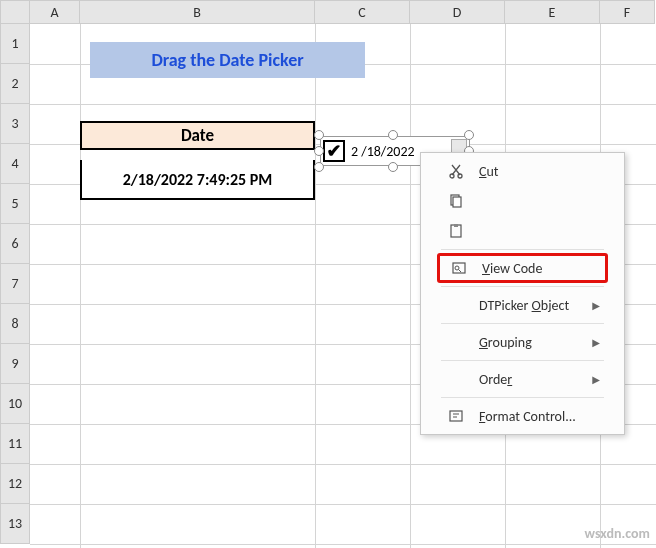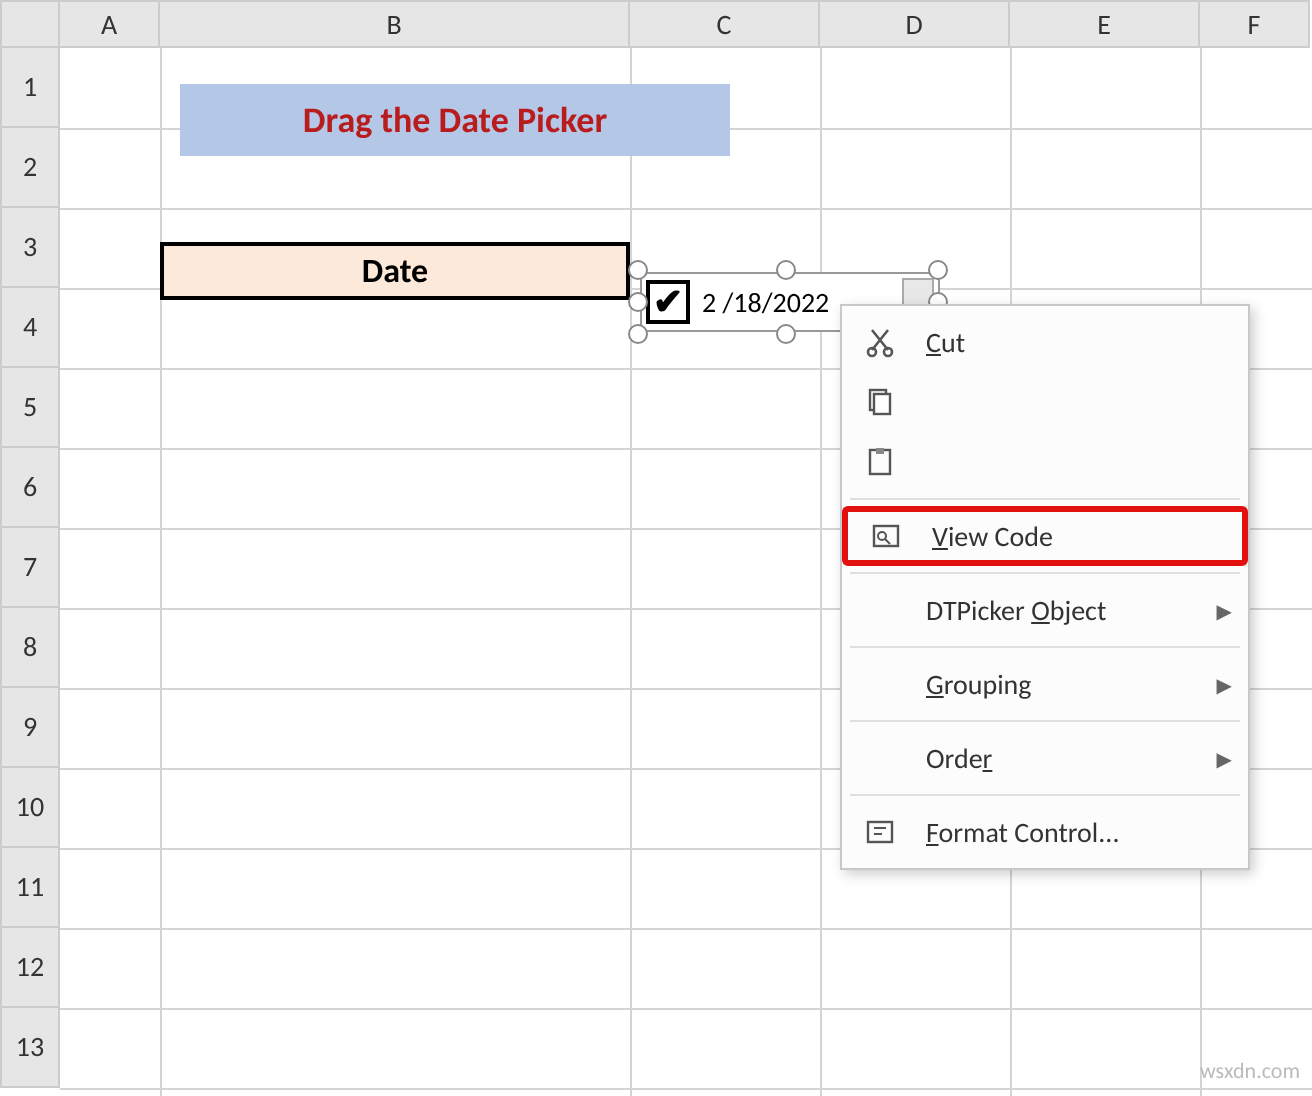--- a/index.html
+++ b/index.html
@@ -91,21 +91,21 @@
       left: 90px;
       top: 42px;
       width: 275px;
       height: 36px;
       background: #b4c7e7;
       display: flex;
       align-items: center;
       justify-content: center;
       font-weight: bold;
       font-size: 18px;
-      color: #b91c1c;
+      color: #1d4ed8;
     }
     .date-header {
       position: absolute;
       left: 80px;
       top: 121px;
       width: 235px;
       height: 29px;
       background: #fce9d9;
       border: 2px solid #000;
       display: flex;
@@ -176,21 +176,21 @@
     .h7 { left: 388px; top: 162px; }
     .h8 { left: 464px; top: 162px; }
     .context-menu {
       position: absolute;
       left: 420px;
       top: 152px;
       width: 205px;
       background: #fcfcfc;
       border: 1px solid #c8c8c8;
       box-shadow: 2px 2px 6px rgba(0,0,0,0.2);
-      padding: 3px 0;
+      padding: 3px 16px;
     }
     .menu-item {
       display: flex;
       align-items: center;
       height: 30px;
       padding: 0 24px 0 8px;
       position: relative;
       font-size: 14px;
       color: #333;
     }
@@ -218,22 +218,23 @@
       margin: 3px 4px;
     }
     .highlight {
       border: 3px solid #e3110d;
       border-radius: 3px;
     }
     .watermark {
       position: absolute;
       right: 6px;
       bottom: 6px;
-      font-size: 11px;
+      font-size: 14px;
       color: #bbb;
+      font-weight: bold;
     }
   </style>
 </head>
 <body>
 
 <div class="grid">
   <div class="col-headers">
     <div class="corner"></div>
     <div class="col-header col-A">A</div>
     <div class="col-header col-B">B</div>
@@ -275,20 +276,21 @@
     <div class="gridline-h" style="top:320px"></div>
     <div class="gridline-h" style="top:360px"></div>
     <div class="gridline-h" style="top:400px"></div>
     <div class="gridline-h" style="top:440px"></div>
     <div class="gridline-h" style="top:480px"></div>
     <div class="gridline-h" style="top:520px"></div>
   </div>
 
   <div class="title-cell">Drag the Date Picker</div>
   <div class="date-header">Date</div>
+  <div class="date-value">2/18/2022  7:49:25 PM</div>
 
   <div class="dtpicker">
     <div class="checkbox">✔</div>
     <span>2 /18/2022</span>
     <div class="dropdown"></div>
   </div>
   <div class="handle h1"></div>
   <div class="handle h2"></div>
   <div class="handle h3"></div>
   <div class="handle h4"></div>

